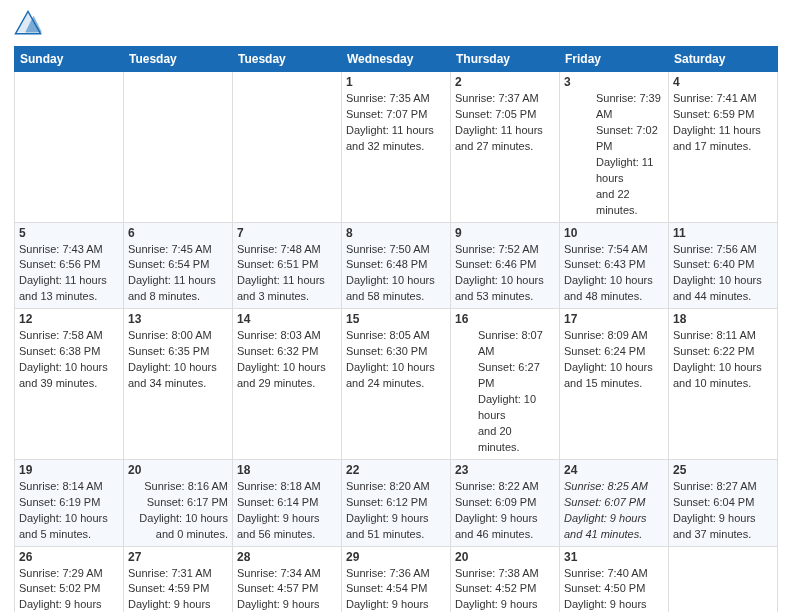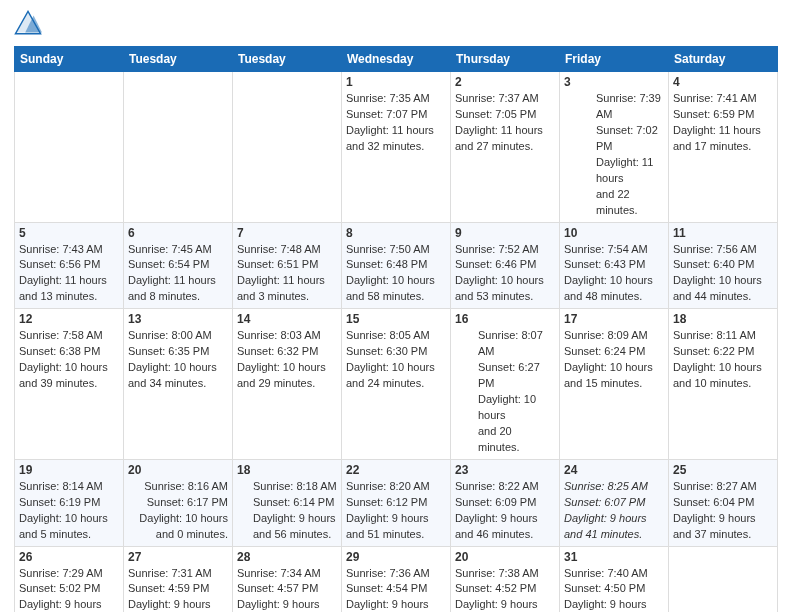--- a/index.html
+++ b/index.html
@@ -287,21 +287,21 @@
           </td>
           <td>
             <span class="day-number">20</span>
             <div class="day-info" style="white-space: pre-line; text-align: right;">Sunrise: 8:16 AM
 Sunset: 6:17 PM
 Daylight: 10 hours
 and 0 minutes.</div>
           </td>
           <td>
             <span class="day-number">18</span>
-            <div class="day-info" style="white-space: pre-line; margin-left: 16px;">Sunrise: 8:18 AM
+            <div class="day-info" style="white-space: pre-line;">Sunrise: 8:18 AM
 Sunset: 6:14 PM
 Daylight: 9 hours
 and 56 minutes.</div>
           </td>
           <td>
             <span class="day-number">22</span>
             <div class="day-info" style="white-space: pre-line;">Sunrise: 8:20 AM
 Sunset: 6:12 PM
 Daylight: 9 hours
 and 51 minutes.</div>

